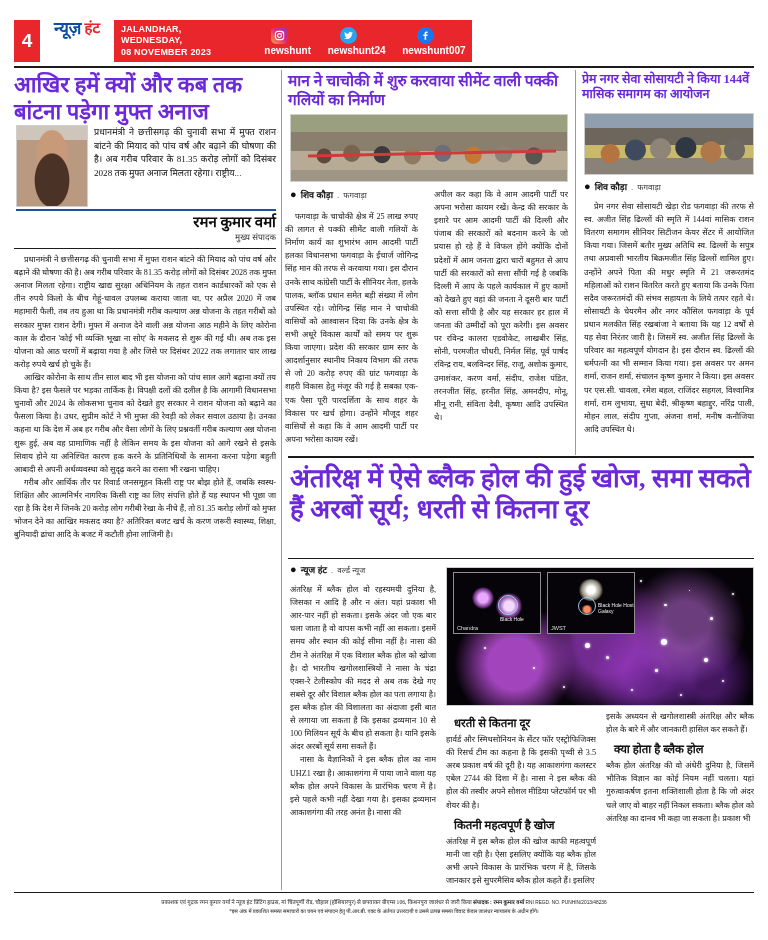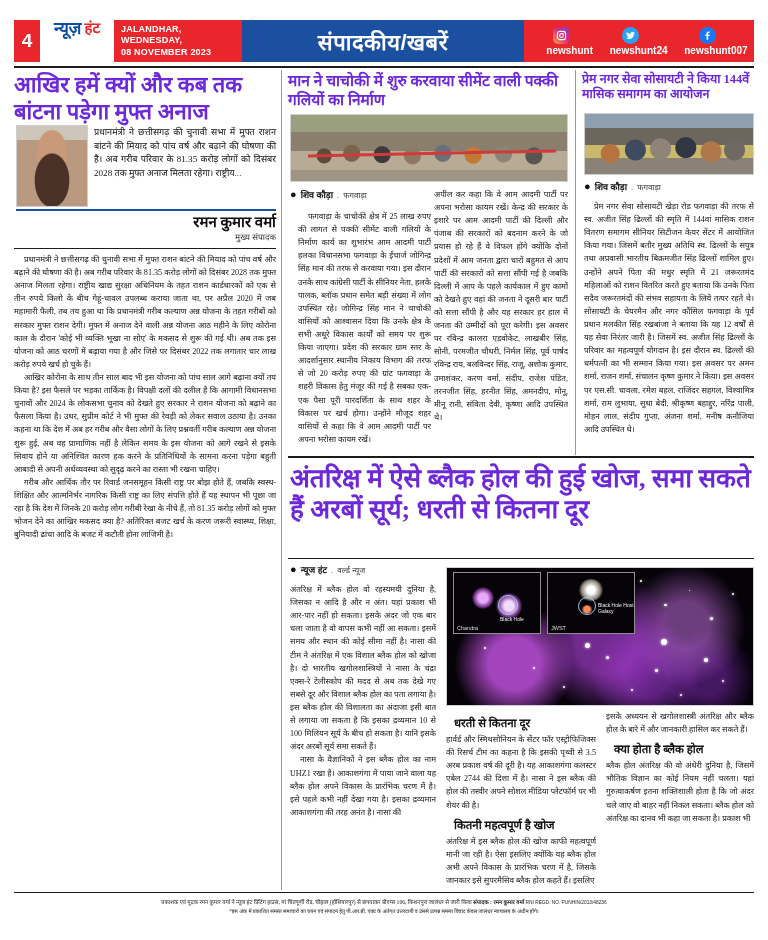--- a/index.html
+++ b/index.html
@@ -297,21 +297,20 @@
   <div class="masthead">
     <div class="mh-page-no">4</div>
     <div class="mh-logo">
       <span class="lg-a">न्यूज़</span>
       <span class="lg-b">हंट</span>
     </div>
     <div class="mh-date">
       <span>JALANDHAR, WEDNESDAY,</span>
       <span>08 NOVEMBER 2023</span>
     </div>
-    <div class="mh-section">संपादकीय/खबरें</div>
     <div class="mh-social">
       <div class="soc">
         <span class="soc-ico ig">
           <svg width="11" height="11" viewBox="0 0 24 24" fill="none" stroke="#fff" stroke-width="2.4">
             <rect x="3" y="3" width="18" height="18" rx="5"></rect>
               <circle cx="12" cy="12" r="4.2"></circle>
               <circle cx="17.4" cy="6.6" r="1.3" fill="#fff" stroke="none"></circle>
           </svg>
         </span>
         <span class="soc-lbl">newshunt</span>
@@ -378,21 +377,21 @@
 
   <div style="position:absolute; left:290px; top:188px; width:135px;">
     <div class="byline">
       <span class="dot">●</span>
       <span>शिव कौड़ा</span>
       <span class="loc">.</span>
       <span class="loc">फगवाड़ा</span>
     </div>
   </div>
 
-  <div class="col body" style="left:298px; top:210px; width:133px; height:235px; overflow:hidden;">
+  <div class="col body" style="left:285px; top:210px; width:133px; height:235px; overflow:hidden;">
     <p>फगवाड़ा के चाचोकी क्षेत्र में 25 लाख रुपए की लागत से पक्की सीमेंट वाली गलियों के निर्माण कार्य का शुभारंभ आम आदमी पार्टी हलका विधानसभा फगवाड़ा के ईंचार्ज जोगिन्द्र सिंह मान की तरफ से करवाया गया। इस दौरान उनके साथ कांग्रेसी पार्टी के सीनियर नेता, हलके पालक, ब्लॉक प्रधान समेत बड़ी संख्या में लोग उपस्थित रहे। जोगिन्द्र सिंह मान ने चाचोकी वासियों को आश्वासन दिया कि उनके क्षेत्र के सभी अधूरे विकास कार्यों को समय पर शुरू किया जाएगा। प्रदेश की सरकार ग्राम स्तर के आदर्शानुसार स्थानीय निकाय विभाग की तरफ से जो 20 करोड़ रुपए की ग्रांट फगवाड़ा के शहरी विकास हेतु मंजूर की गई है सबका एक-एक पैसा पूरी पारदर्शिता के साथ शहर के विकास पर खर्च होगा। उन्होंने मौजूद शहर वासियों से कहा कि वे आम आदमी पार्टी पर अपना भरोसा कायम रखें।</p>
   </div>
   <div class="col body" style="left:434px; top:188px; width:134px; height:258px; overflow:hidden;">
     <p style="text-indent:0">अपील कर कहा कि वे आम आदमी पार्टी पर अपना भरोसा कायम रखें। केन्द्र की सरकार के इशारे पर आम आदमी पार्टी की दिल्ली और पंजाब की सरकारों को बदनाम करने के जो प्रयास हो रहे हैं वे विफल होंगे क्योंकि दोनों प्रदेशों में आम जनता द्वारा चारों बहुमत से आप पार्टी की सरकारों को सत्ता सौंपी गई है जबकि दिल्ली में आप के पहले कार्यकाल में हुए कामों को देखते हुए वहां की जनता ने दूसरी बार पार्टी को सत्ता सौंपी है और यह सरकार हर हाल में जनता की उम्मीदों को पूरा करेगी। इस अवसर पर रविन्द्र कालरा एडवोकेट, लाखबीर सिंह, सोनी, परमजीत चौधरी, निर्मल सिंह, पूर्व पार्षद रविन्द्र राय, बलविन्दर सिंह, राजू, अशोक कुमार, उमाशंकर, करण वर्मा, संदीप, राजेश पंडित, तरनजीत सिंह, हरनीत सिंह, अमनदीप, मोनू, मीनू रानी, संविता देवी, कृष्णा आदि उपस्थित थे।</p>
   </div>
 
   <div class="col" style="left:582px; top:72px; width:172px;">
     <div class="hl1 hl-right">प्रेम नगर सेवा सोसायटी ने किया 144वें मासिक समागम का आयोजन</div>
   </div>
 

